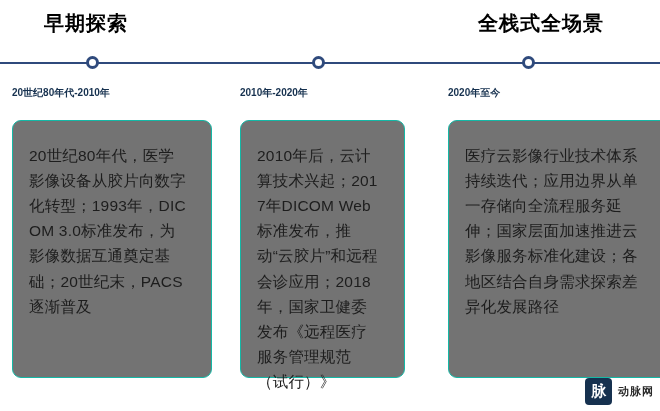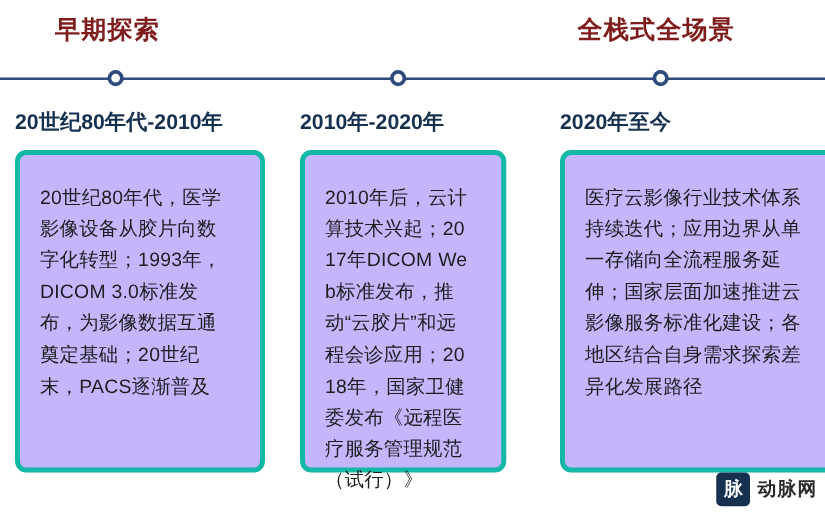--- a/index.html
+++ b/index.html
@@ -53,46 +53,46 @@
   }
   .col-1 { width: 232px; padding-left: 18px; padding-right: 14px; }
   .col-2 { width: 206px; padding-left: 12px; padding-right: 12px; }
   .col-3 { width: 222px; padding-left: 14px; padding-right: 16px; }
 
   .era-title {
     position: absolute;
     top: 10px;
     font-size: 20px;
     font-weight: bold;
-    color: #7f1d1d;
+    color: #000000;
     letter-spacing: 1px;
     white-space: nowrap;
   }
   .col-1 .era-title { left: 44px; }
   .col-2 .era-title { left: 34px; }
-  .col-3 .era-title { left: 24px; }
+  .col-3 .era-title { left: 40px; }
 
   .period {
     position: absolute;
     top: 86px;
-    font-size: 17px;
+    font-size: 10px;
     font-weight: bold;
     color: #16314f;
     white-space: nowrap;
   }
   .col-1 .period { left: 12px; }
   .col-2 .period { left: 8px; }
   .col-3 .period { left: 10px; }
 
   .card {
     position: absolute;
     top: 120px;
-    border: 4px solid #14b8a6;
+    border: 1px solid #14b8a6;
     border-radius: 9px;
-    background: #c4b5fd;
+    background: #737373;
     box-sizing: border-box;
     padding: 22px 24px 18px 16px;
   }
   .col-1 .card { left: 12px; width: 200px; height: 258px; }
   .col-2 .card { left: 8px; width: 165px; height: 258px; }
   .col-3 .card { left: 10px; width: 222px; height: 258px; }
 
   .card-text {
     font-size: 15.5px;
     line-height: 1.62;
@@ -118,21 +118,21 @@
     color: #ffffff;
     border-radius: 4px;
     font-size: 15px;
     font-weight: bold;
     display: flex;
     align-items: center;
     justify-content: center;
     letter-spacing: -0.5px;
   }
   .wm-text {
-    font-size: 15px;
+    font-size: 11px;
     color: #2a2a2a;
     font-weight: bold;
     letter-spacing: 1px;
   }
 </style>
 </head>
 <body>
 
 <div class="canvas">
 

